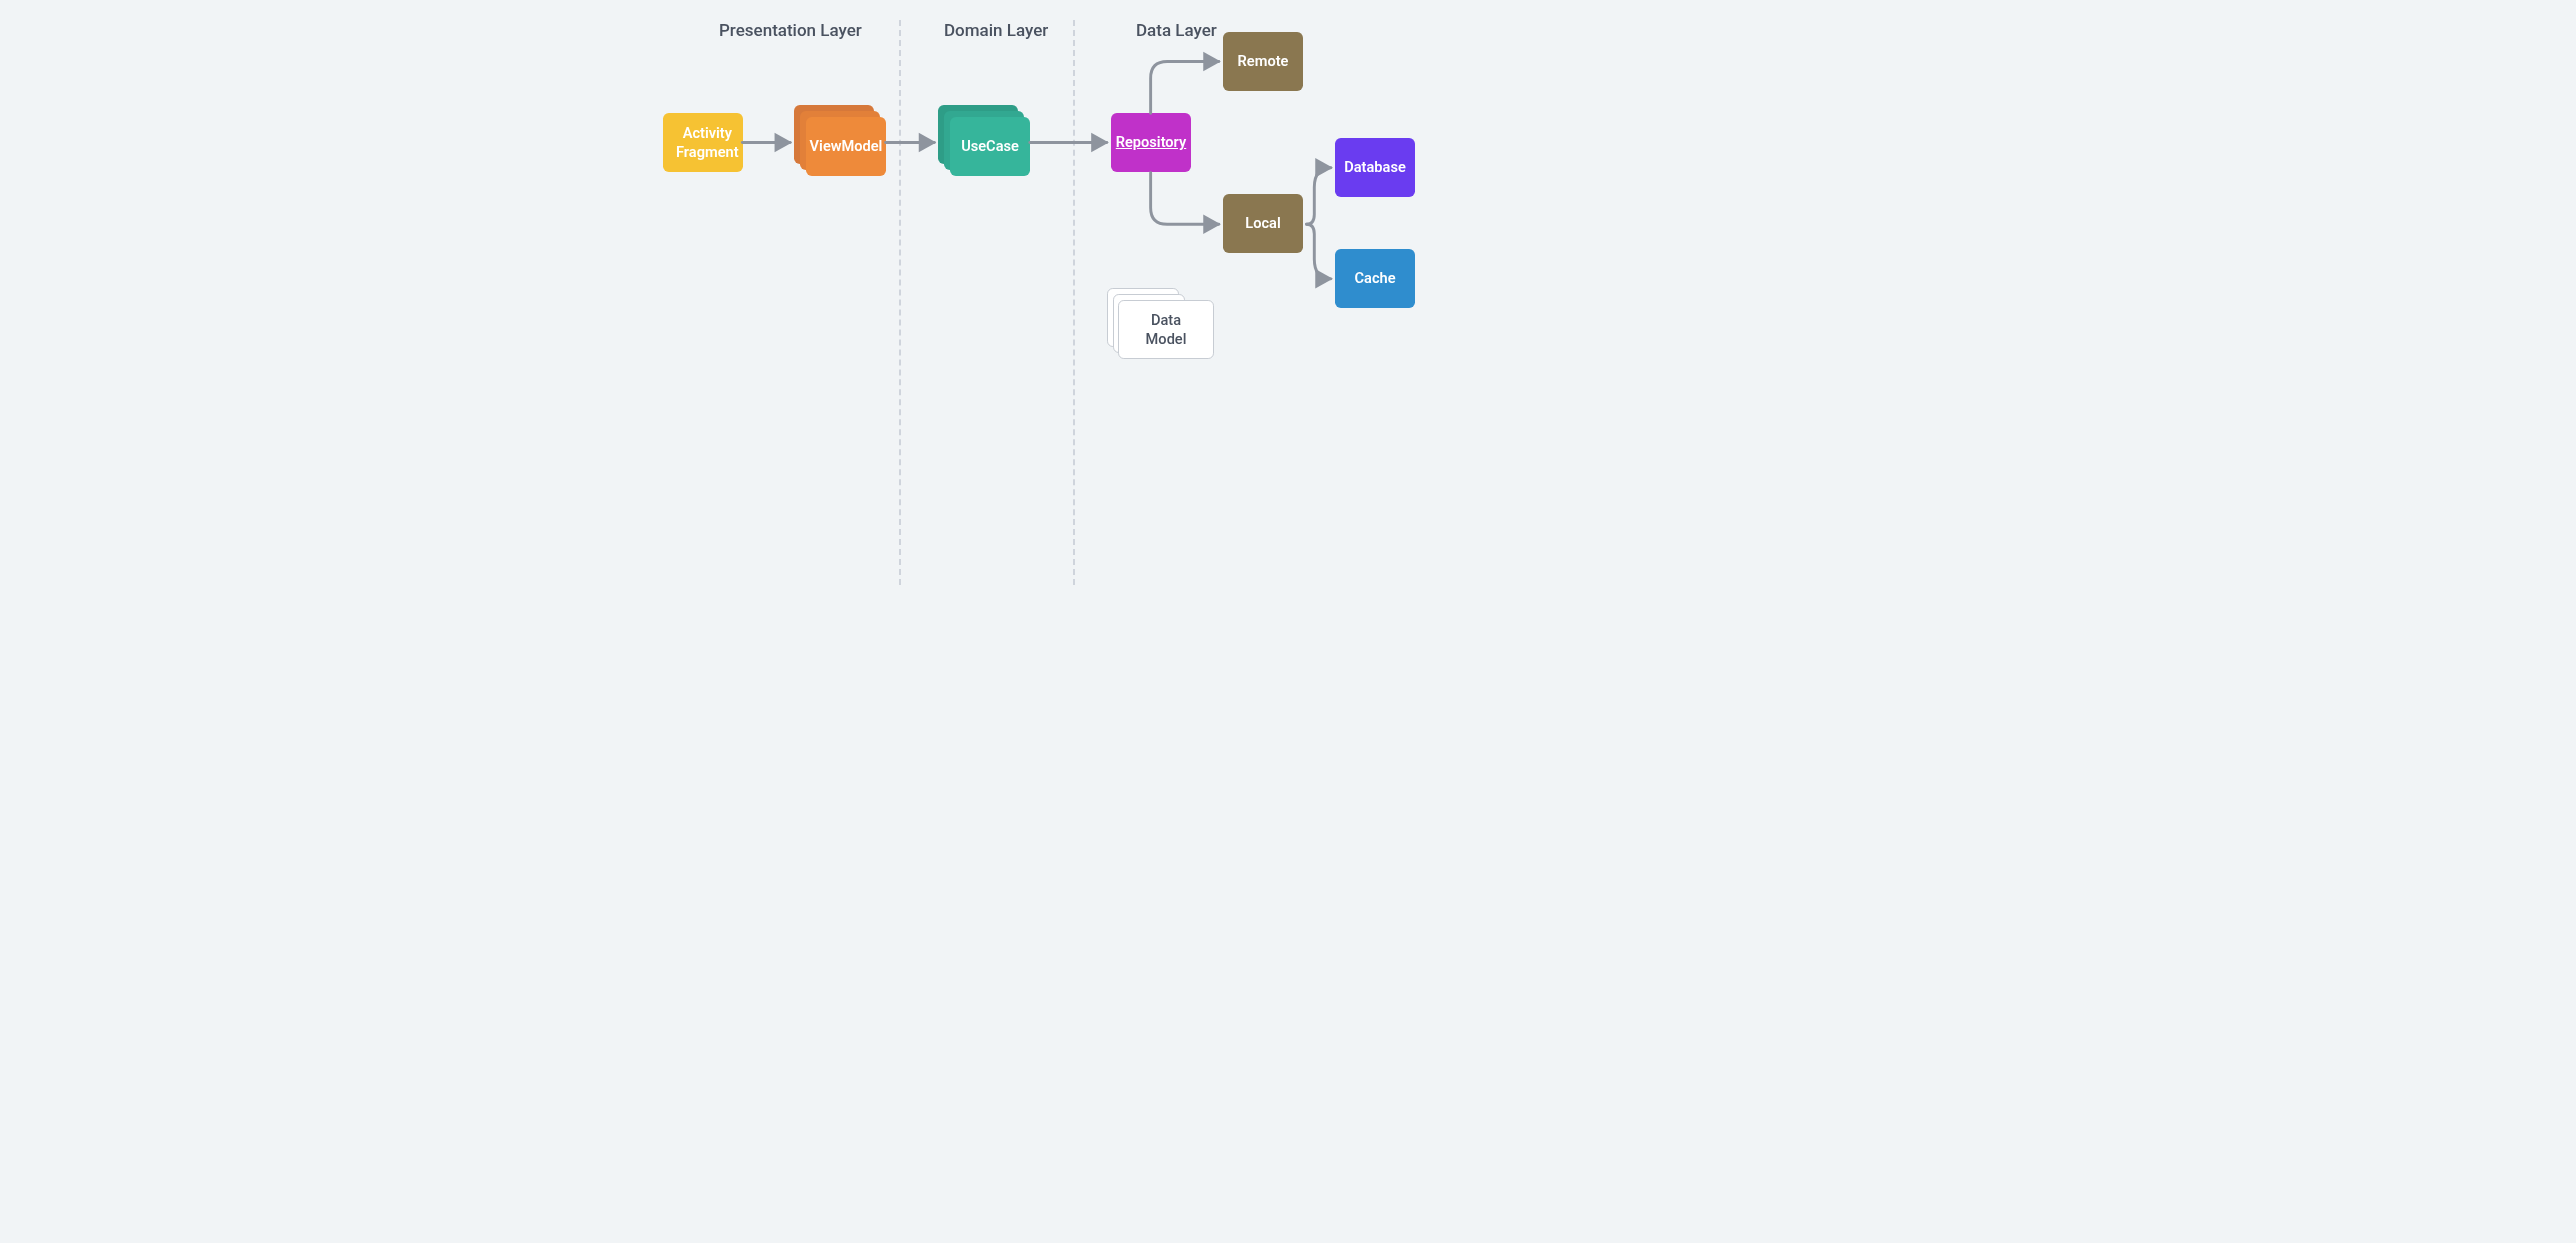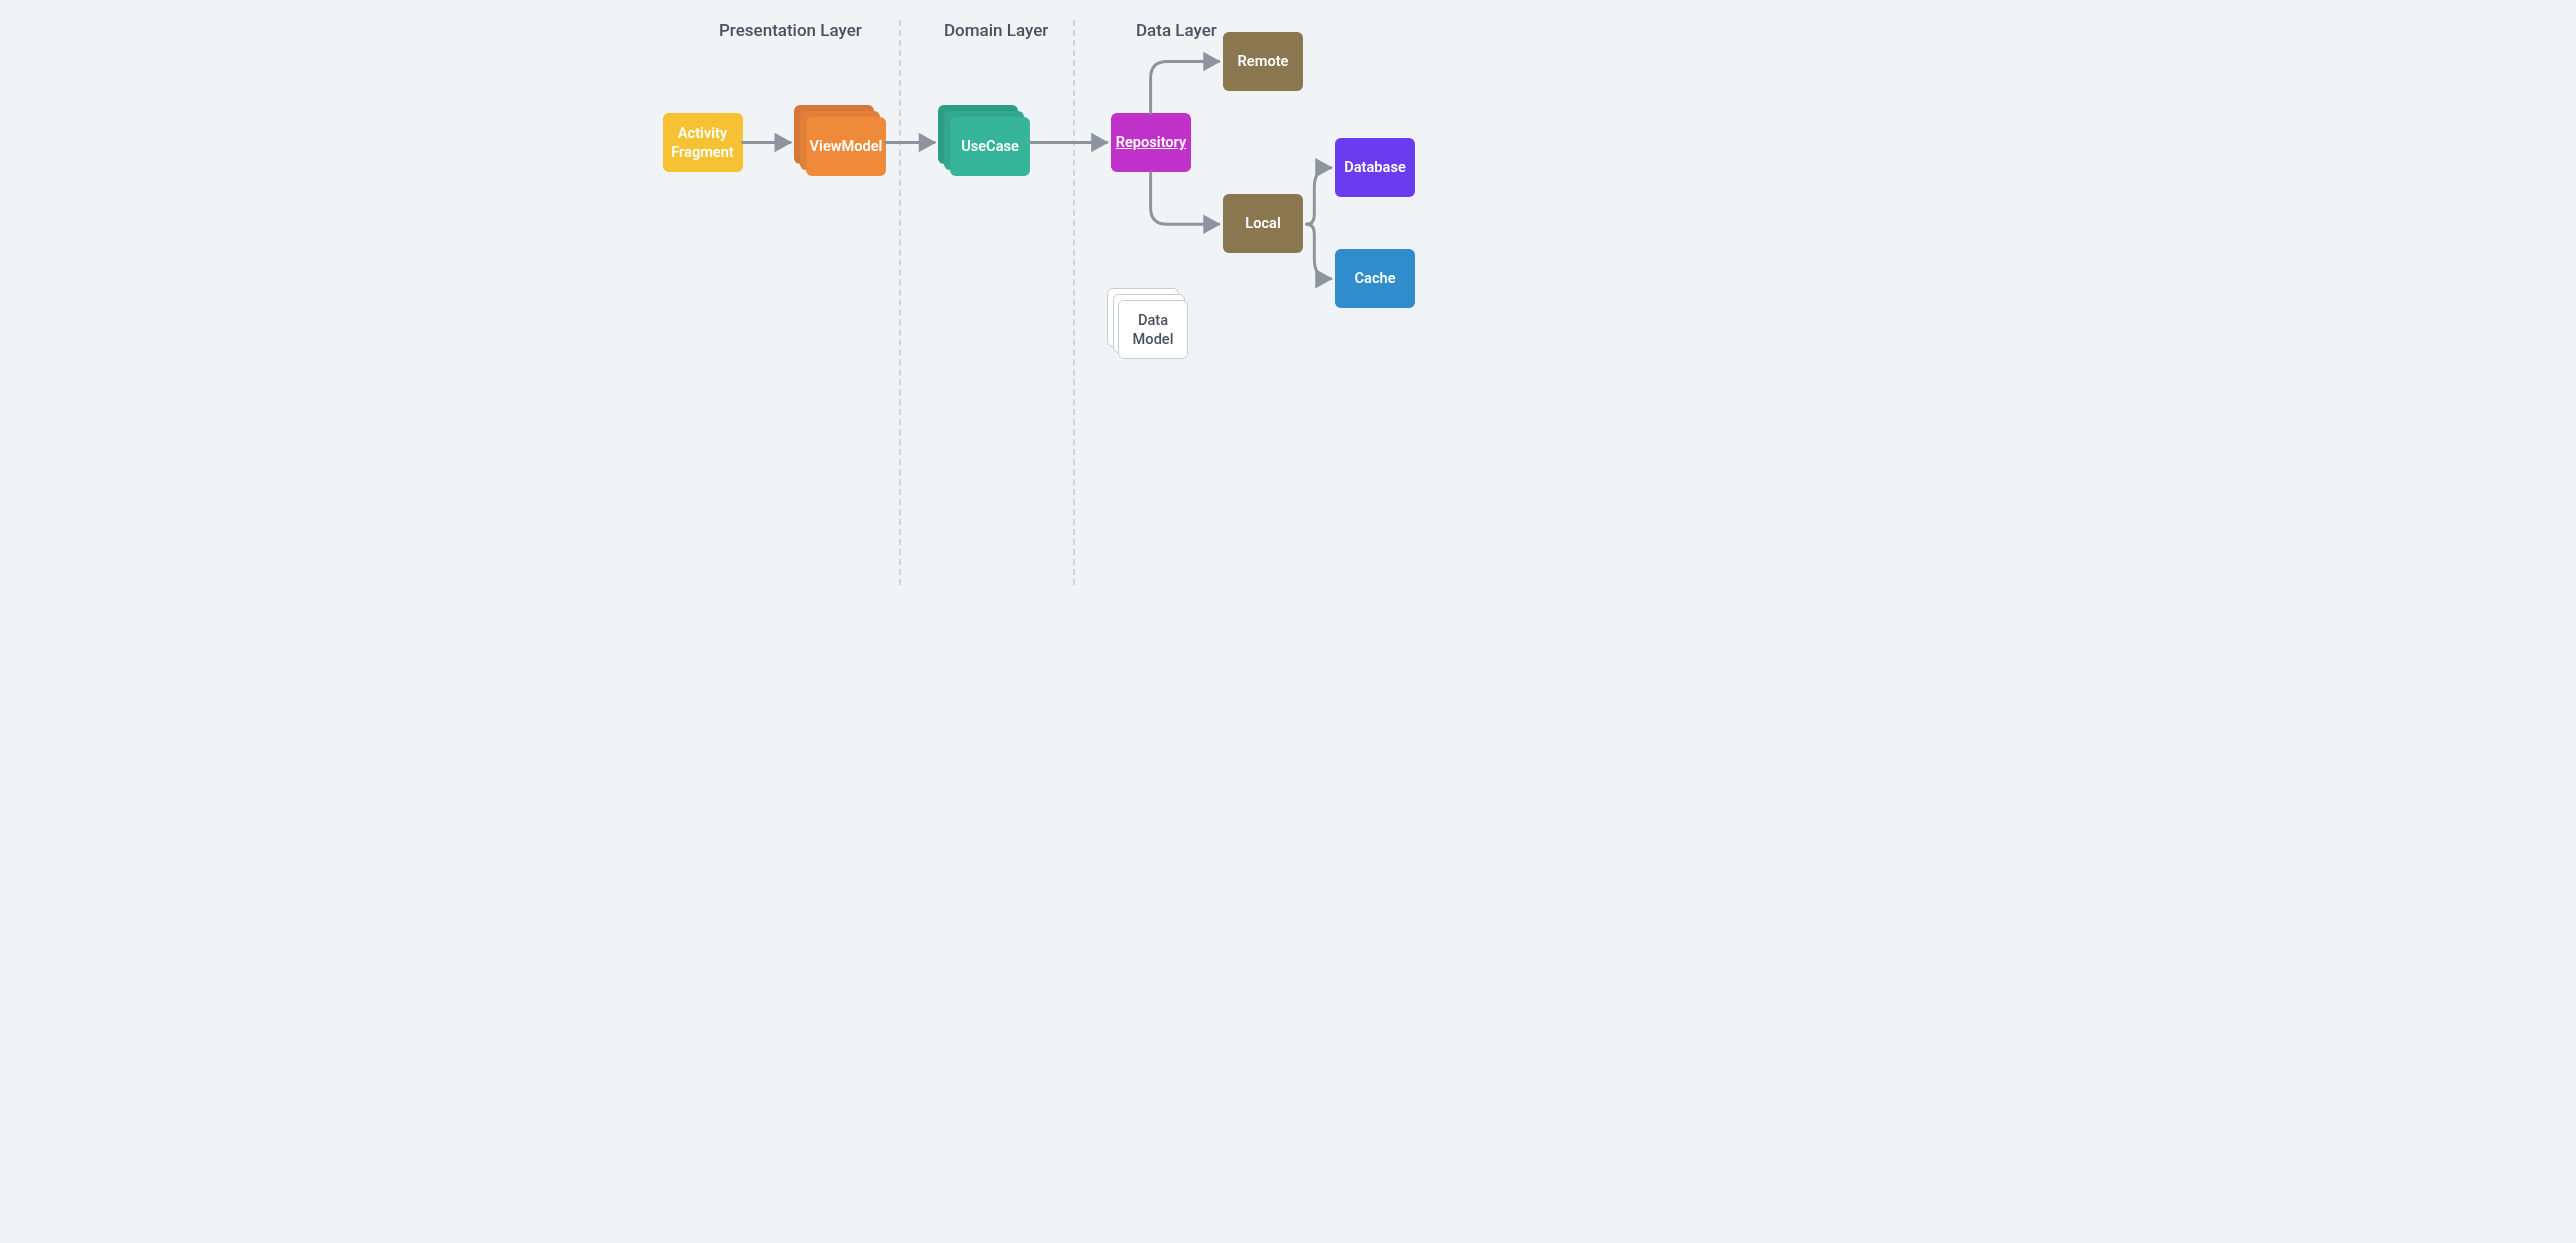--- a/index.html
+++ b/index.html
@@ -60,21 +60,21 @@
 
 <div class="canvas">
 
   <div class="layer-label" style="left:75px; top:19.5px;">Presentation Layer</div>
   <div class="layer-label" style="left:300px; top:19.5px;">Domain Layer</div>
   <div class="layer-label" style="left:492px; top:19.5px;">Data Layer</div>
 
   <div class="vdash" style="left:255px;"></div>
   <div class="vdash" style="left:429px;"></div>
 
-  <div class="box yellow" style="left:18.5px; top:113px; width:80px; height:59px;">
+  <div class="box yellow" style="left:18.5px; top:113px; width:80px; height:59px;justify-content:flex-end;">
     <span>
       <span>Activity</span><br>
       <span>Fragment</span>
     </span>
   </div>
 
   <div class="stack-bg" style="left:150px; top:105px; width:80px; height:59px; background:#d6783a;"></div>
   <div class="stack-bg" style="left:156px; top:111px; width:80px; height:59px; background:#e28039;"></div>
   <div class="box orange" style="left:162px; top:117px; width:80px; height:59px;">
     <span>ViewModel</span>
@@ -101,21 +101,21 @@
   <div class="box purple" style="left:691px; top:138px; width:80px; height:59px;">
     <span>Database</span>
   </div>
 
   <div class="box blue" style="left:691px; top:249px; width:80px; height:59px;">
     <span>Cache</span>
   </div>
 
   <div class="stack-bg" style="left:463px; top:288px; width:72px; height:59px; background:#fff; border:1.5px solid #c7ccd3; border-radius:5.8px;"></div>
   <div class="stack-bg" style="left:469px; top:294px; width:72px; height:59px; background:#fff; border:1.5px solid #c7ccd3; border-radius:5.8px;"></div>
-  <div class="box white" style="left:474px; top:300px; width:70px; height:59px;">
+  <div class="box white" style="left:474px; top:300px; width:96px; height:59px;">
     <span>
       <span>Data</span><br>
       <span>Model</span>
     </span>
   </div>
 
   <svg width="1288" height="622" style="position:absolute; left:0; top:0; pointer-events:none;" viewBox="0 0 1322 638">
     <defs>
       <marker id="ah" viewBox="0 0 12 12" refX="9" refY="6" markerWidth="8" markerHeight="8" orient="auto">
         <path d="M1,1 L10,6 L1,11 Z" fill="#8e949e"></path>

